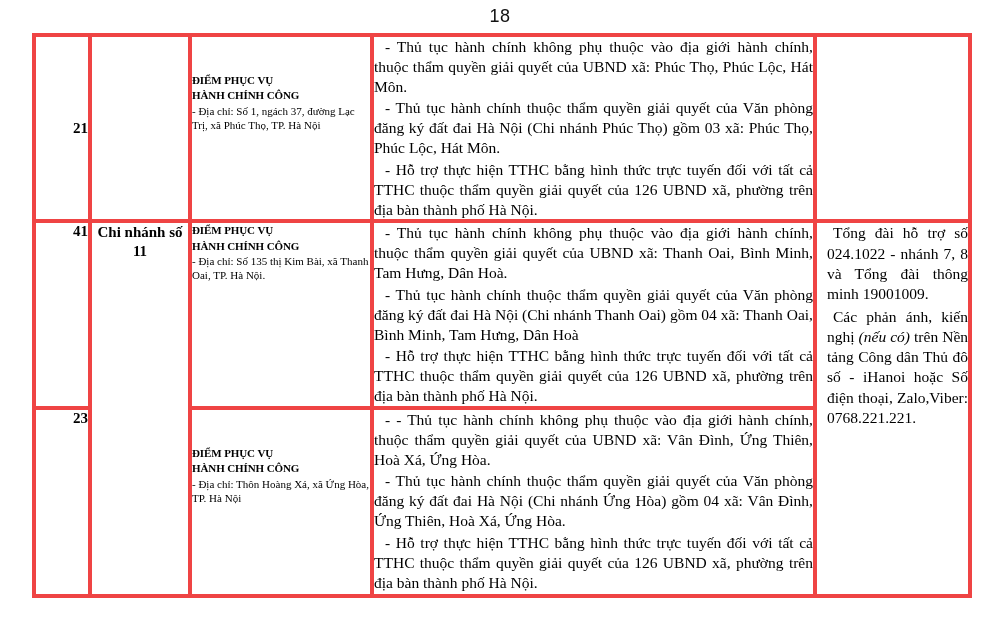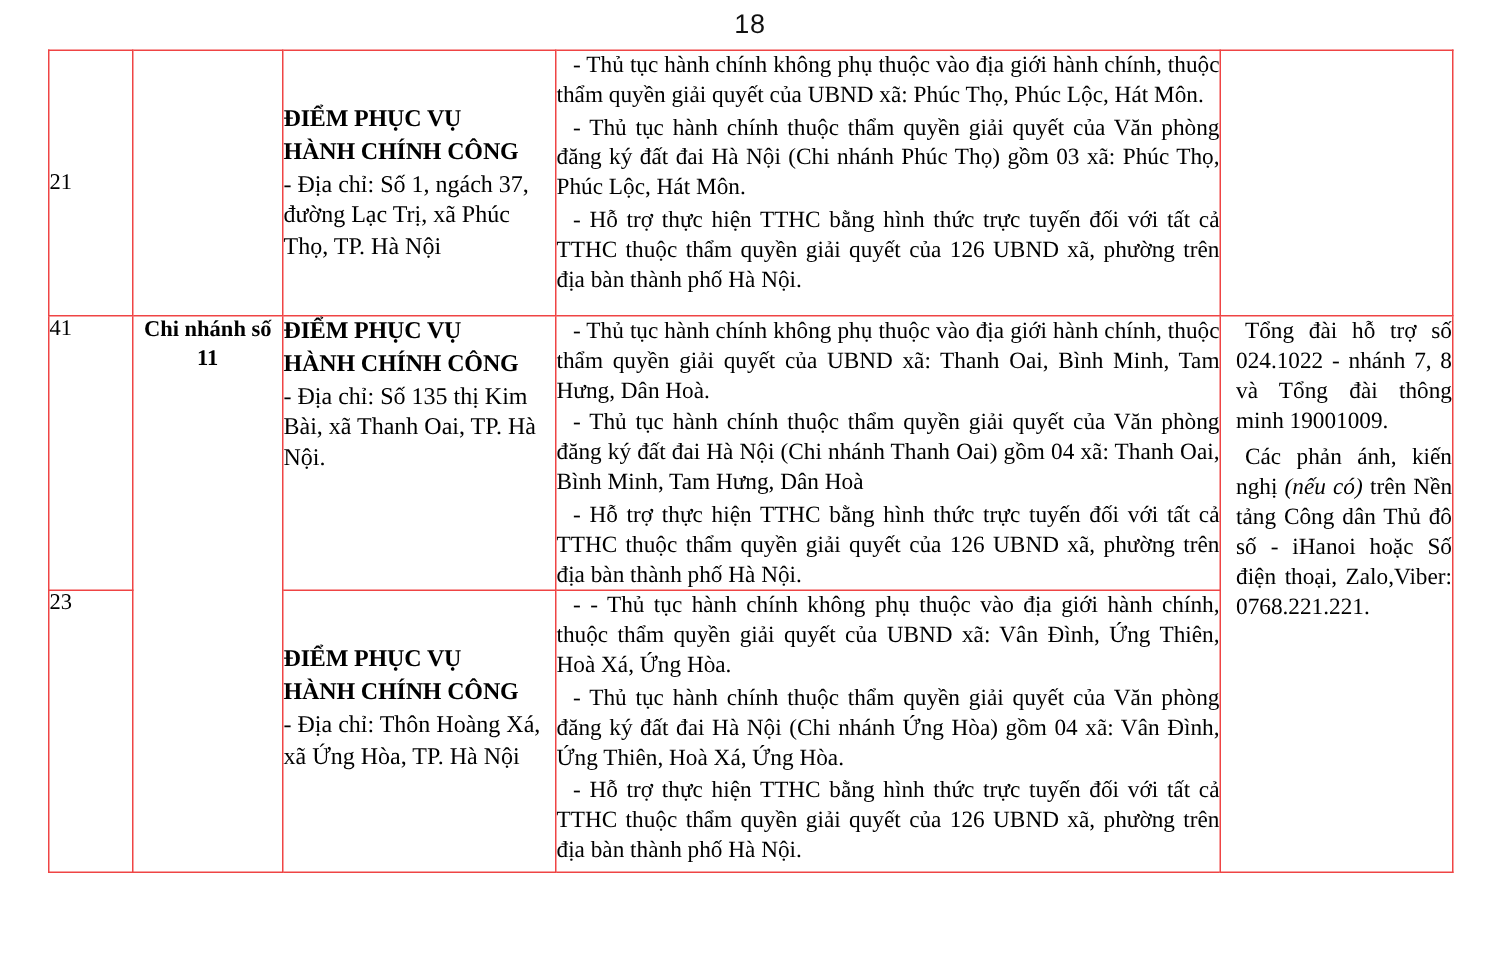--- a/index.html
+++ b/index.html
@@ -39,50 +39,50 @@
     left: 32px;
     top: 33px;
     width: 936px;
   }
   table.doc-table {
     border-collapse: collapse;
     width: 936px;
     table-layout: fixed;
   }
   table.doc-table td {
-    border: 1px solid #ef4444;
+    border: 4px solid #ef4444;
     vertical-align: top;
     padding: 0;
   }
   
   col.c-stt    { width: 56px; }
   col.c-branch { width: 100px; }
   col.c-office { width: 182px; }
   col.c-scope  { width: 443px; }
   col.c-contact{ width: 155px; }
 
   td.stt-cell {
-    text-align: left;
+    text-align: right;
     vertical-align: bottom;
-    font-weight: normal;
+    font-weight: bold;
     font-size: 15px;
     padding-bottom: 24px;
   }
   td.stt-cell.stt-21 { vertical-align: middle; padding-bottom: 0; }
   td.branch-cell {
     text-align: center;
     vertical-align: middle;
     font-weight: bold;
     font-size: 15px;
     line-height: 1.25;
   }
   td.office-cell {
     padding: 4px 7px 6px 9px;
     vertical-align: middle;
-    font-size: 16px;
+    font-size: 11px;
     line-height: 1.30;
   }
   td.office-cell.top-align { vertical-align: top; padding-top: 36px; }
   .office-title {
     font-weight: bold;
     display: block;
     margin-bottom: 1px;
     letter-spacing: -0.1px;
   }
   .addr-label { font-weight: normal; }

